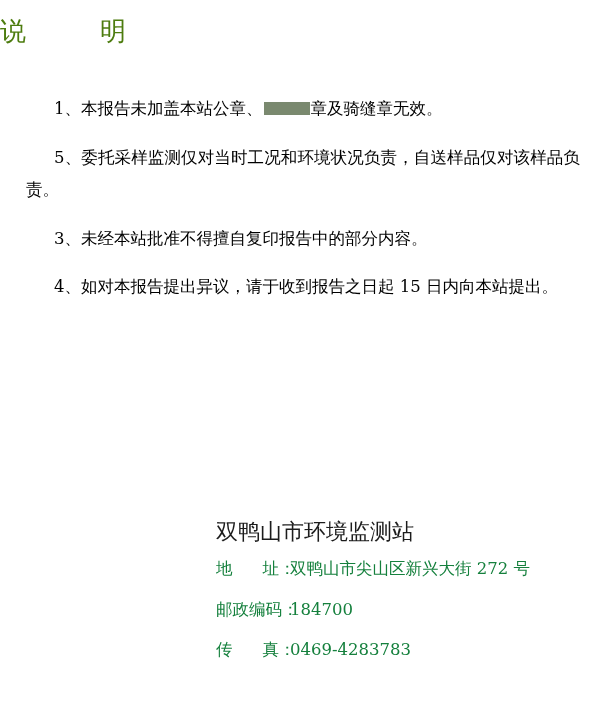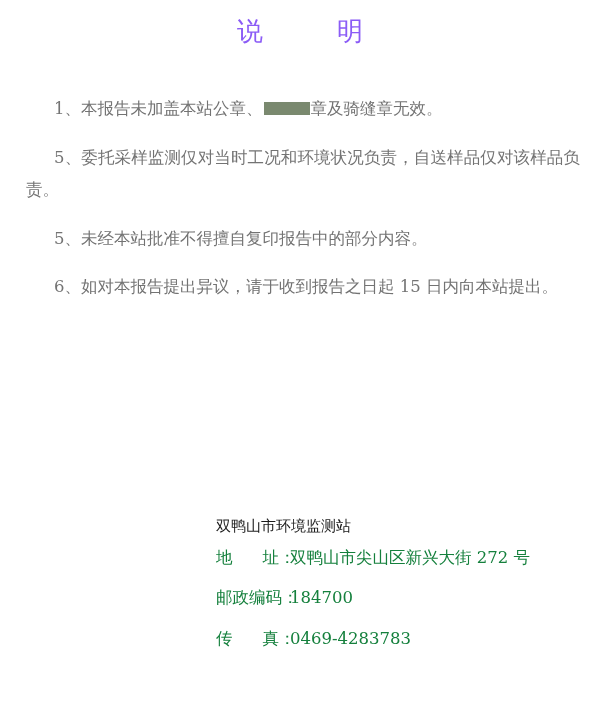--- a/index.html
+++ b/index.html
@@ -15,62 +15,61 @@
     overflow: hidden;
     position: relative;
   }
   .page {
     position: relative;
     width: 602px;
     height: 701px;
     box-sizing: border-box;
   }
   .doc-title {
-    text-align: center;
     font-size: 26px;
     letter-spacing: 2px;
     margin: 14px 0 0 0;
     font-weight: normal;
-    color: #8b5cf6;
+    color: #4d7c0f;
     font-family: "DejaVu Serif", "Liberation Serif", serif;
   }
   .doc-title .gap {
     display: inline-block;
     width: 72px;
   }
   .clauses {
     margin-top: 44px;
     padding: 0 22px 0 26px;
   }
   .clause {
     font-size: 16.5px;
     line-height: 1.95;
     text-align: justify;
     text-justify: inter-ideograph;
-    color: #737373;
+    color: #000000;
     margin-bottom: 10px;
     text-indent: 28px;
   }
   .clause .redact {
     display: inline-block;
     width: 46px;
     height: 13px;
     background: #6f7f63;
     vertical-align: -1px;
     margin: 0 1px;
     opacity: 0.92;
   }
   .footer {
     position: absolute;
     left: 0;
     top: 500px;
     width: 602px;
   }
   .footer-org {
-    font-size: 15px;
+    font-size: 22px;
     padding-left: 216px;
     line-height: 1.6;
     color: #1c1c1c;
   }
   .footer-row {
     font-size: 16.5px;
     padding-left: 216px;
     line-height: 2.45;
     color: #15803d;
     white-space: pre;
@@ -98,23 +97,23 @@
 <div class="page">
 
   <h1 class="doc-title"><span>说</span><span class="gap"></span><span>明</span></h1>
 
   <div class="clauses">
 
     <p class="clause"><span>1、本报告未加盖本站公章、</span><span class="redact"></span><span>章及骑缝章无效。</span></p>
 
     <p class="clause">5、委托采样监测仅对当时工况和环境状况负责，自送样品仅对该样品负责。</p>
 
-    <p class="clause">5、未经本站批准不得擅自复印报告中的部分内容。</p>
+    <p class="clause">3、未经本站批准不得擅自复印报告中的部分内容。</p>
 
-    <p class="clause">6、如对本报告提出异议，请于收到报告之日起 15 日内向本站提出。</p>
+    <p class="clause">4、如对本报告提出异议，请于收到报告之日起 15 日内向本站提出。</p>
 
   </div>
 
   <div class="footer">
 
     <div class="footer-org">双鸭山市环境监测站</div>
 
     <div class="footer-row"><span class="lbl-spread"><span>地</span><span class="s"></span><span>址：</span></span><span class="val">双鸭山市尖山区新兴大街 272 号</span></div>
 
     <div class="footer-row"><span class="lbl">邮政编码：</span><span class="val">184700</span></div>

